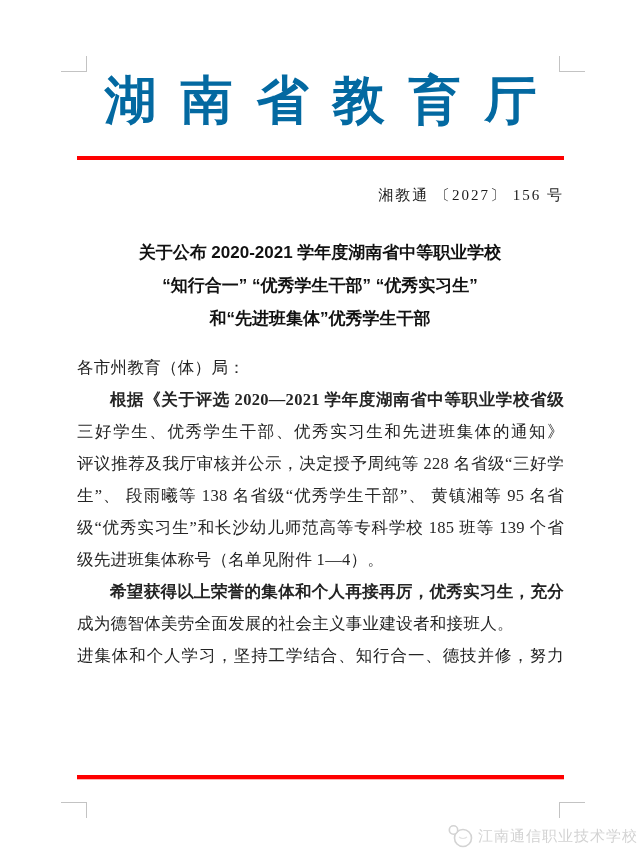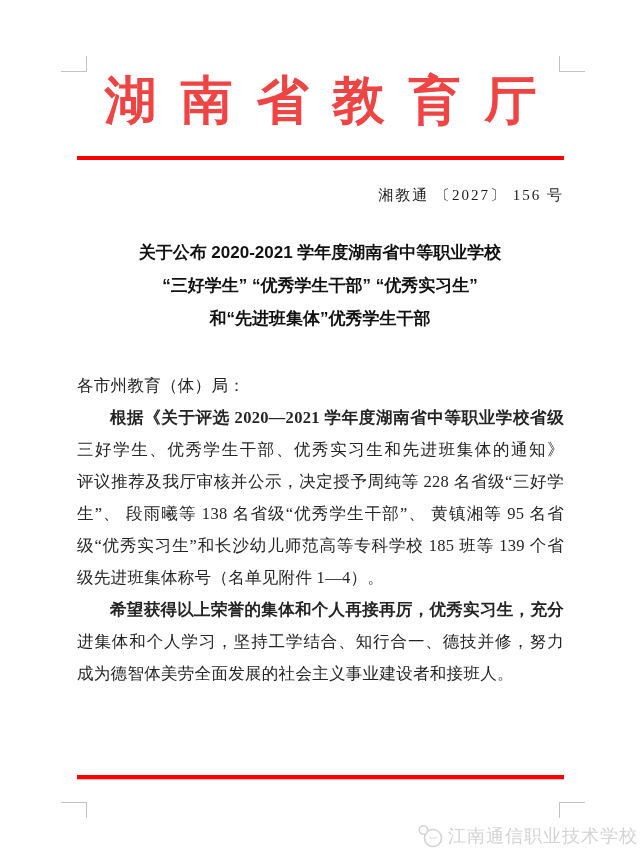--- a/index.html
+++ b/index.html
@@ -19,21 +19,21 @@
   .crop.tr { left: 559px; top: 56px; border-left: 1px solid #c3c3c3;  border-bottom: 1px solid #c3c3c3; }
   .crop.bl { left: 61px; top: 802px; border-right: 1px solid #c3c3c3; border-top: 1px solid #c3c3c3; }
   .crop.br { left: 559px; top: 802px; border-left: 1px solid #c3c3c3;  border-top: 1px solid #c3c3c3; }
 
   .agency {
     position: absolute;
     top: 66px; left: 77px; width: 487px;
     line-height: 70px;
     font-size: 52px;
     font-weight: 700;
-    color: #ef4444;
+    color: #0369a1;
     text-align: center;
     letter-spacing: 24px;
     padding-left: 24px;
     white-space: nowrap;
   }
   .rule-top {
     position: absolute;
     top: 156px; left: 77px; width: 487px;
     height: 3px;
     border-top: 3px solid #fe0000;
@@ -53,21 +53,21 @@
     top: 236px; left: 50px; width: 540px;
     text-align: center;
     font-family: "Liberation Sans", "DejaVu Sans", sans-serif;
     font-weight: 700;
     font-size: 17px;
     line-height: 33px;
     color: #111111;
   }
   .body-text {
     position: absolute;
-    top: 370px; left: 77px; width: 487px;
+    top: 352px; left: 77px; width: 487px;
     font-size: 16.5px;
     color: #242424;
   }
   .line {
     height: 32px;
     line-height: 32px;
     text-align: justify;
     text-align-last: justify;
     overflow: hidden;
     letter-spacing: 0.3px;
@@ -81,21 +81,21 @@
     background: #fe0000;
     box-shadow: 0 1px 0 #ffb3b3;
   }
   .footer {
     position: absolute;
     top: 823px; right: 2px;
     display: flex;
     align-items: center;
     gap: 5px;
     color: #d3d3d3;
-    font-size: 18px;
+    font-size: 15px;
     letter-spacing: 1px;
     white-space: nowrap;
     font-family: Liberation Sans, sans-serif;
   }
   .footer .logo { width: 26px; height: 26px; flex: 0 0 auto; }
 </style>
 </head>
 <body>
 
 <div class="page">
@@ -106,37 +106,37 @@
   <div class="crop br"></div>
 
   <div class="agency">湖南省教育厅</div>
 
   <div class="rule-top"></div>
 
   <div class="doc-number">湘教通 〔2027〕 156 号</div>
 
   <div class="title">
     <div>关于公布 2020-2021 学年度湖南省中等职业学校</div>
-    <div>“三好学生” “优秀学生干部” “优秀实习生”</div>
+    <div>“知行合一” “优秀学生干部” “优秀实习生”</div>
     <div>和“先进班集体”优秀学生干部</div>
   </div>
 
   <div class="body-text">
     <div class="line no-stretch">各市州教育（体）局：</div>
 
     <div class="line indent">根据《关于评选 2020—2021 学年度湖南省中等职业学校省级</div>
     <div class="line">三好学生、优秀学生干部、优秀实习生和先进班集体的通知》（湘</div>
     <div class="line">评议推荐及我厅审核并公示，决定授予周纯等 228 名省级“三好学</div>
     <div class="line">生”、 段雨曦等 138 名省级“优秀学生干部”、 黄镇湘等 95 名省</div>
     <div class="line">级“优秀实习生”和长沙幼儿师范高等专科学校 185 班等 139 个省</div>
     <div class="line no-stretch">级先进班集体称号（名单见附件 1—4）。</div>
 
     <div class="line indent">希望获得以上荣誉的集体和个人再接再厉，优秀实习生，充分</div>
+    <div class="line no-stretch">成为德智体美劳全面发展的社会主义事业建设者和接班人。</div>
     <div class="line">进集体和个人学习，坚持工学结合、知行合一、德技并修，努力</div>
-    <div class="line no-stretch">成为德智体美劳全面发展的社会主义事业建设者和接班人。</div>
   </div>
 
   <div class="rule-bottom"></div>
 
   <div class="footer">
     <svg class="logo" viewBox="0 0 26 26" xmlns="http://www.w3.org/2000/svg">
       <circle cx="16" cy="15" r="8.5" fill="none" stroke="#d3d3d3" stroke-width="1.6"></circle>
       <circle cx="6.5" cy="7" r="4.2" fill="#ffffff" stroke="#d3d3d3" stroke-width="1.6"></circle>
       <path d="M12 14 q 4 3 8 0" fill="none" stroke="#e2e2e2" stroke-width="1.2"></path>
     </svg>

